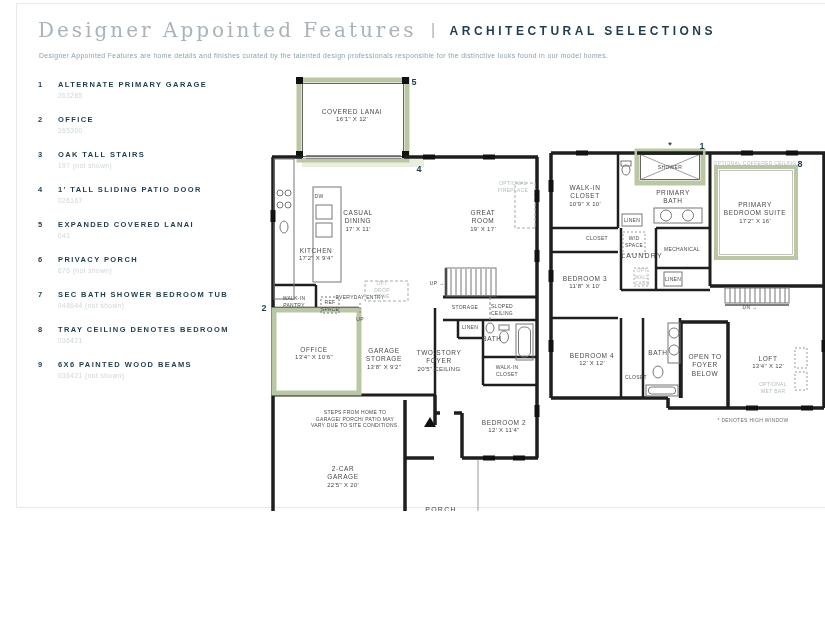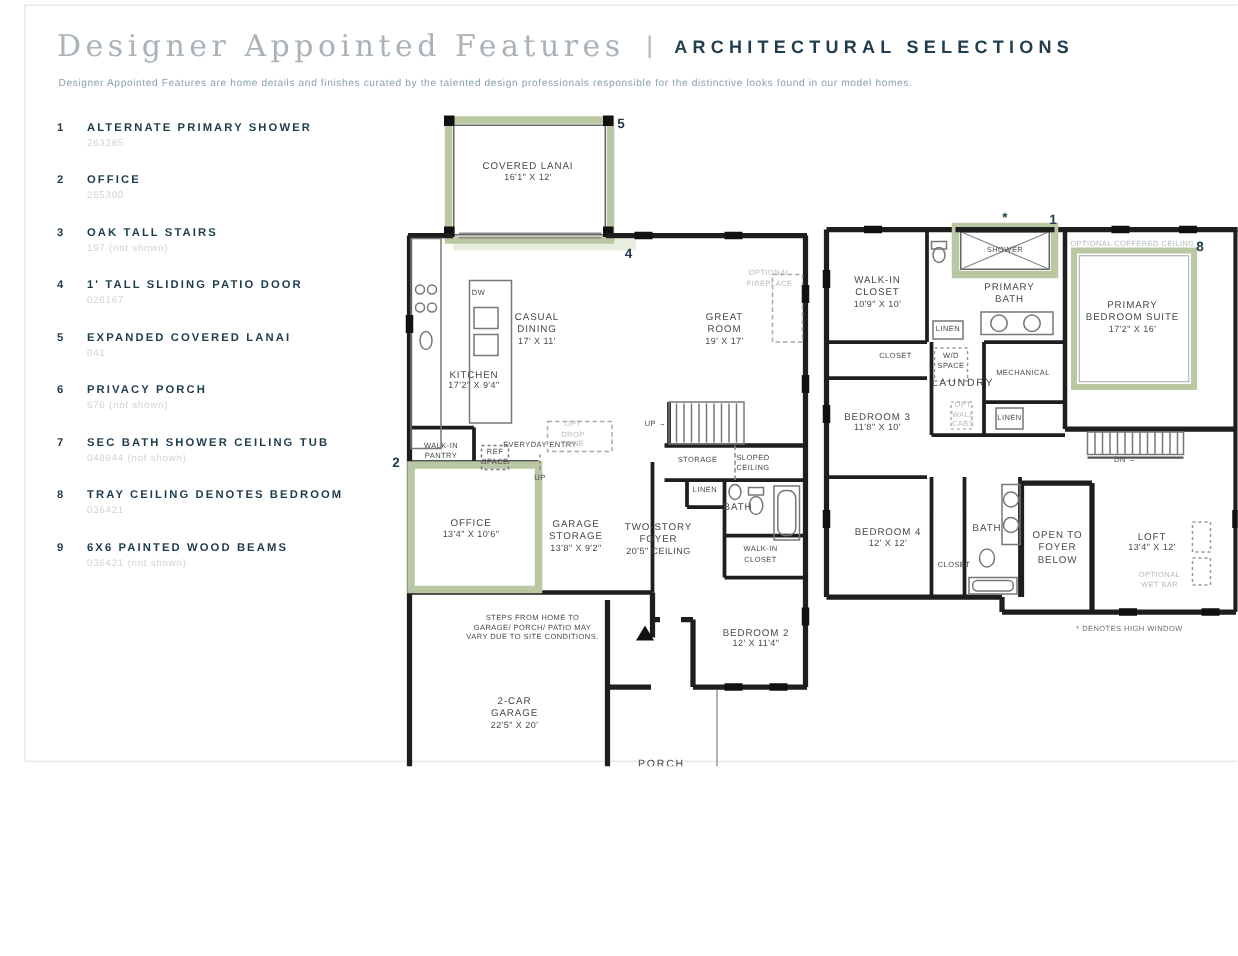--- a/index.html
+++ b/index.html
@@ -53,21 +53,21 @@
   <div class="hdr">
     <span class="serif">Designer Appointed Features</span>
     <span class="bar">|</span>
     <span class="caps">ARCHITECTURAL SELECTIONS</span>
   </div>
   <div class="hdr-sub">Designer Appointed Features are home details and finishes curated by the talented design professionals responsible for the distinctive looks found in our model homes.</div>
 
   <div class="feats">
     <div class="feat">
       <span class="num">1</span>
-      <div class="lbl">ALTERNATE PRIMARY SHOWER</div>
+      <div class="lbl">ALTERNATE PRIMARY GARAGE</div>
       <div class="code">263285</div>
     </div>
     <div class="feat">
       <span class="num">2</span>
       <div class="lbl">OFFICE</div>
       <div class="code">265300</div>
     </div>
     <div class="feat">
       <span class="num">3</span>
       <div class="lbl">OAK TALL STAIRS</div>
@@ -83,21 +83,21 @@
       <div class="lbl">EXPANDED COVERED LANAI</div>
       <div class="code">041</div>
     </div>
     <div class="feat">
       <span class="num">6</span>
       <div class="lbl">PRIVACY PORCH</div>
       <div class="code">676 (not shown)</div>
     </div>
     <div class="feat">
       <span class="num">7</span>
-      <div class="lbl">SEC BATH SHOWER CEILING TUB</div>
+      <div class="lbl">SEC BATH SHOWER BEDROOM TUB</div>
       <div class="code">048644 (not shown)</div>
     </div>
     <div class="feat">
       <span class="num">8</span>
       <div class="lbl">TRAY CEILING DENOTES BEDROOM</div>
       <div class="code">036421</div>
     </div>
     <div class="feat">
       <span class="num">9</span>
       <div class="lbl">6X6 PAINTED WOOD BEAMS</div>

